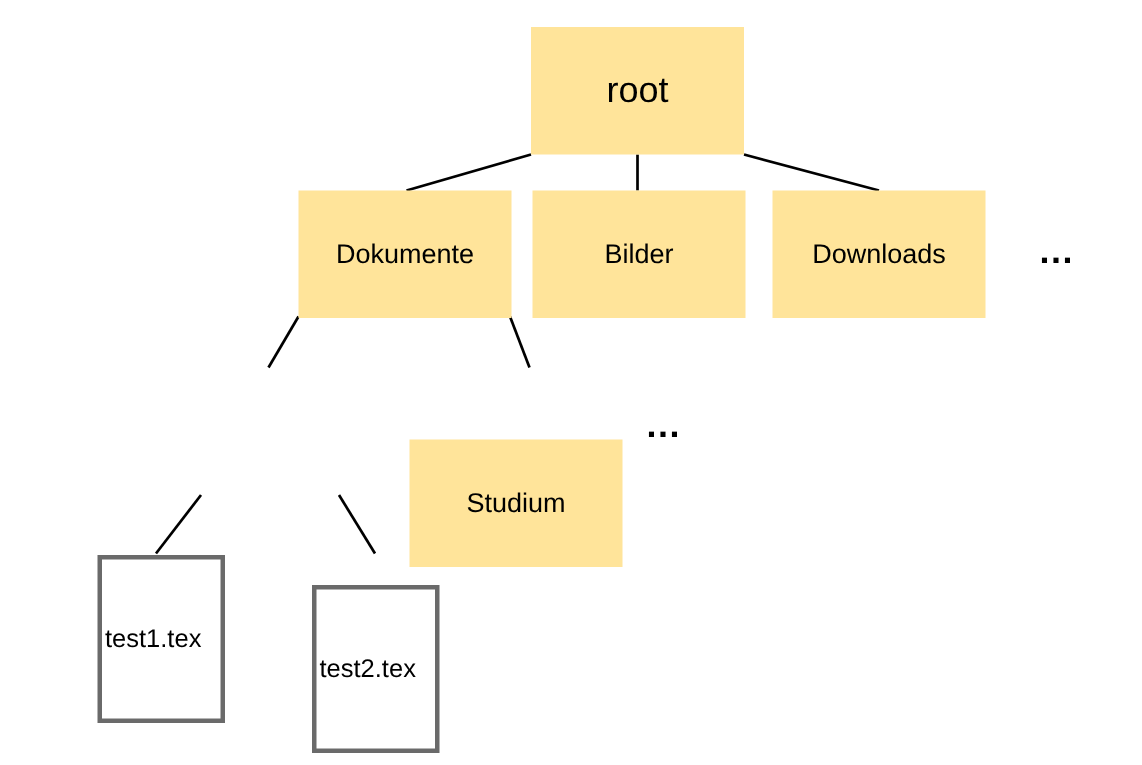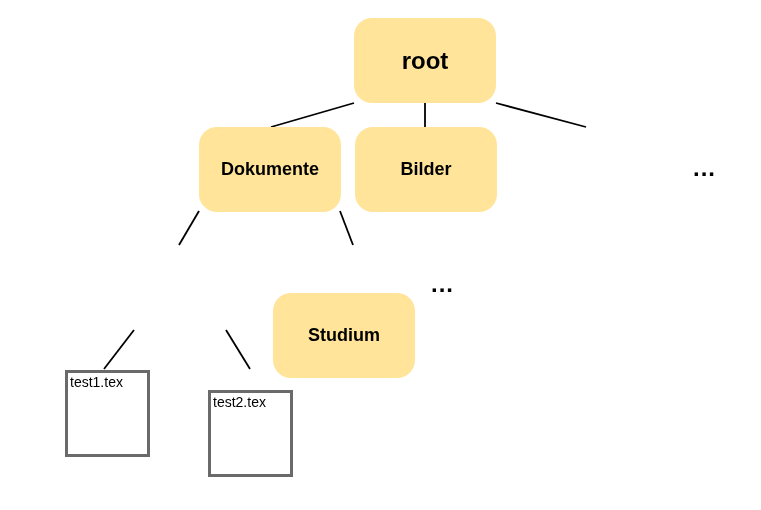--- a/index.html
+++ b/index.html
@@ -33,35 +33,34 @@
     position:absolute;
     display:flex;
     align-items:center;
     justify-content:center;
     color:var(--label_color);
   }
   .folder{
     background:var(--folder_fill);
     width:142px;
     height:85px;
-    font-weight:bold;
+    font-weight:normal;
     font-size:18px;
-    border-radius:18px;
   }
   .folder.root-node{
     font-size:24px;
   }
   .file{
     background:var(--background);
     border:3px solid var(--file_border);
     width:85px;
-    height:87px;
-    align-items:flex-start;
+    height:112px;
+    align-items:center;
     justify-content:flex-start;
-    font-size:14px;
+    font-size:17px;
     font-weight:normal;
   }
   .file .file-label{
     padding:1px 2px;
     white-space:nowrap;
   }
   .ellipsis{
     position:absolute;
     font-weight:bold;
     font-size:24px;
@@ -90,20 +89,23 @@
   </div>
 
   <div class="node folder" style="left:199px;top:127px;">
     <span>Dokumente</span>
   </div>
 
   <div class="node folder" style="left:355px;top:127px;">
     <span>Bilder</span>
   </div>
 
+  <div class="node folder" style="left:515px;top:127px;">
+    <span>Downloads</span>
+  </div>
 
   <div class="ellipsis" style="left:693px;top:156px;">...</div>
 
 
   <div class="node folder" style="left:273px;top:245px;margin-top:48px;">
     <span>Studium</span>
   </div>
 
   <div class="ellipsis" style="left:431px;top:272px;">...</div>
 

